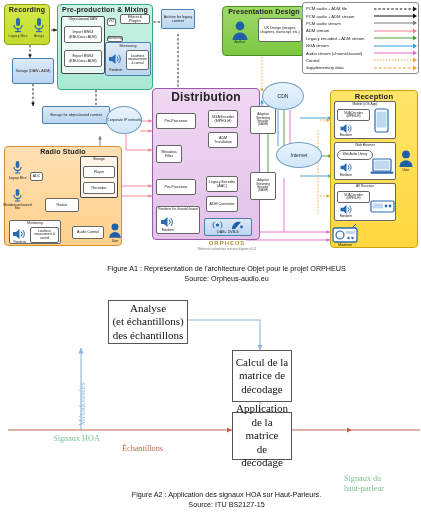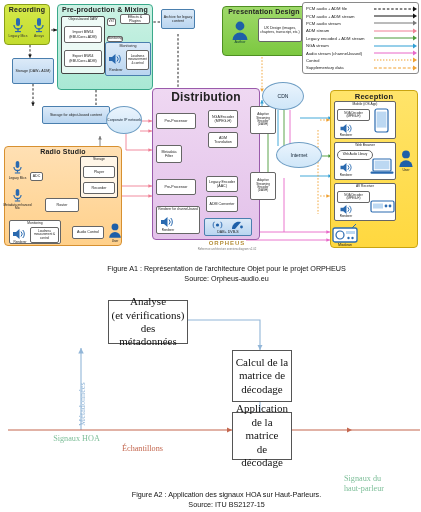--- a/index.html
+++ b/index.html
@@ -462,22 +462,22 @@
       <path d="M8,142 L232,142" stroke="#c4674f" marker-end="url(#a2Red)"></path>
 
       <path d="M290,142 L352,142" stroke="#c4674f" marker-end="url(#a2Red)"></path>
       <path d="M352,142 L420,142" stroke="#c4674f"></path>
     </g>
   </svg>
 
   <div class="b2" style="left:108px;top:12px;width:80px;height:44px;">
     <div>
       <div>Analyse</div>
-      <div>(et vérifications)</div>
-      <div>des métadonnées</div>
+      <div>(et échantillons)</div>
+      <div>des échantillons</div>
     </div>
   </div>
 
   <div class="b2" style="left:232px;top:62px;width:60px;height:52px;">
     <div>
       <div>Calcul de la</div>
       <div>matrice de</div>
       <div>décodage</div>
     </div>
   </div>

